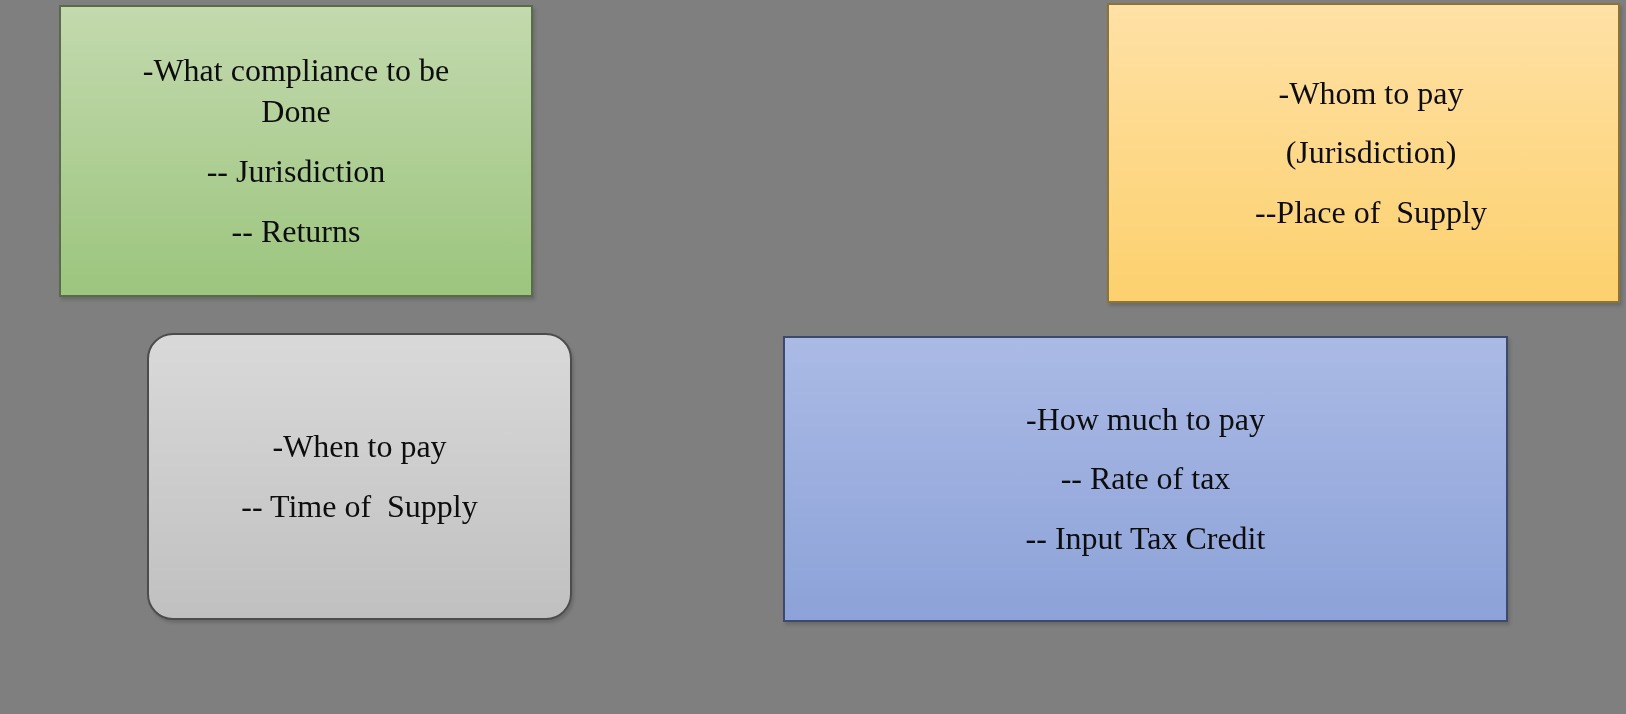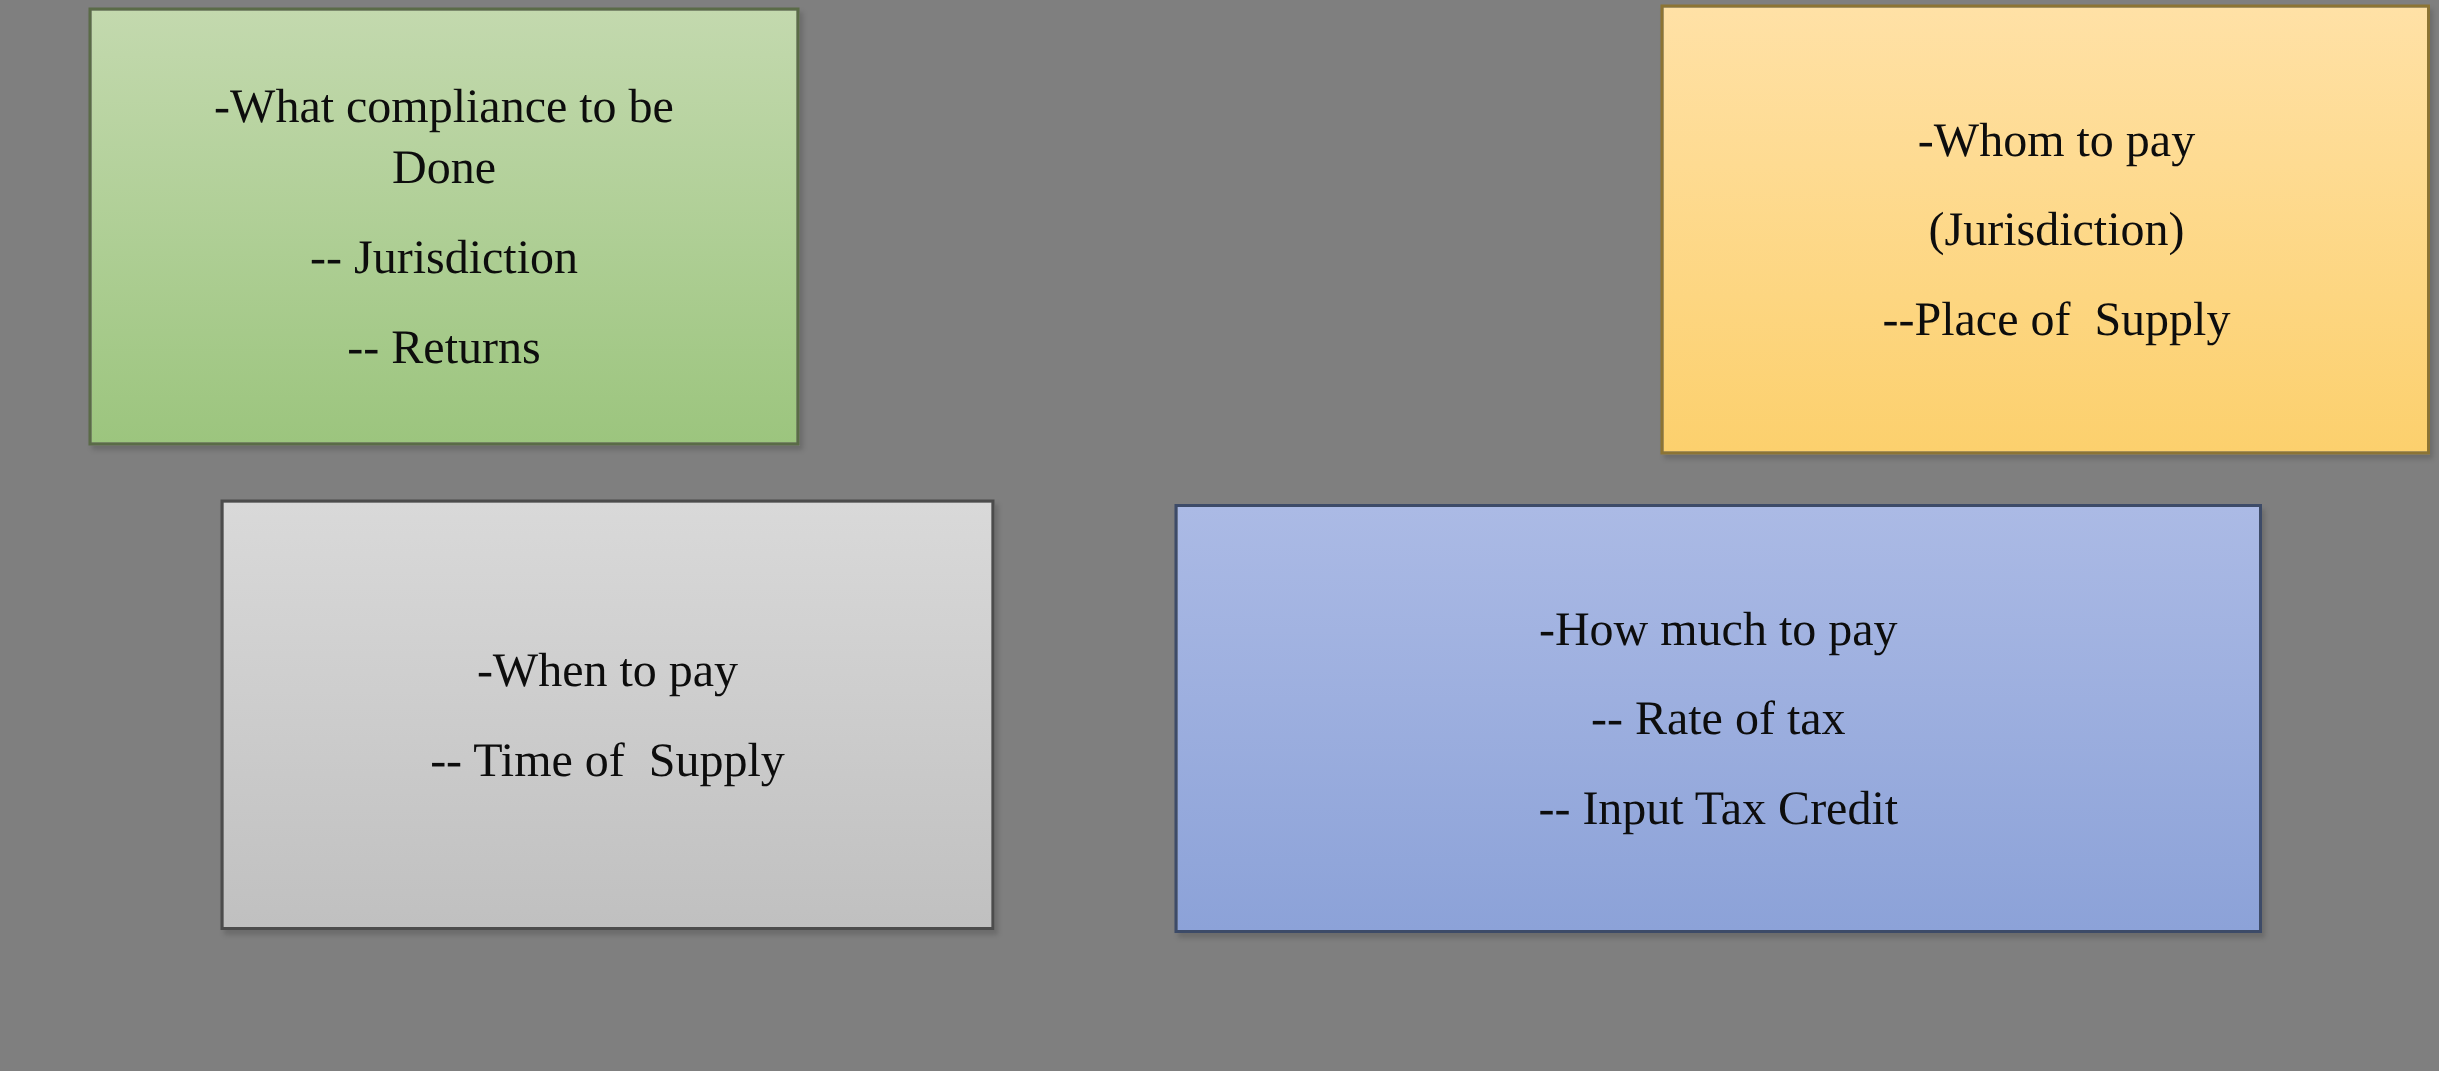--- a/index.html
+++ b/index.html
@@ -28,21 +28,21 @@
     font-size: 32px;
     line-height: 1.3;
     color: #0d0d0d;
     text-align: center;
     white-space: pre-wrap;
   }
   
   #box0 { left: 59px;   top: 5px;   width: 474px; height: 292px; }
   #box1 { left: 558px;  top: 3px;   width: 514px; height: 297px; }
   #box2 { left: 1107px; top: 3px;   width: 513px; height: 300px; }
-  #box3 { left: 147px;  top: 333px; width: 516px; height: 287px; }
+  #box3 { left: 147px;  top: 333px; width: 425px; height: 287px; border-radius: 26px; }
   #box4 { left: 783px;  top: 336px; width: 725px; height: 286px; }
 </style>
 </head>
 <body>
 
 <div id="canvas" style="background: rgb(127, 127, 127);">
 
   <div class="box" id="box0" style="background: linear-gradient(rgb(195, 217, 174), rgb(156, 197, 126)); border-color: rgb(90, 107, 71);">
     <p class="line" style="color: rgb(13, 13, 13);">-What compliance to be
 Done</p>

